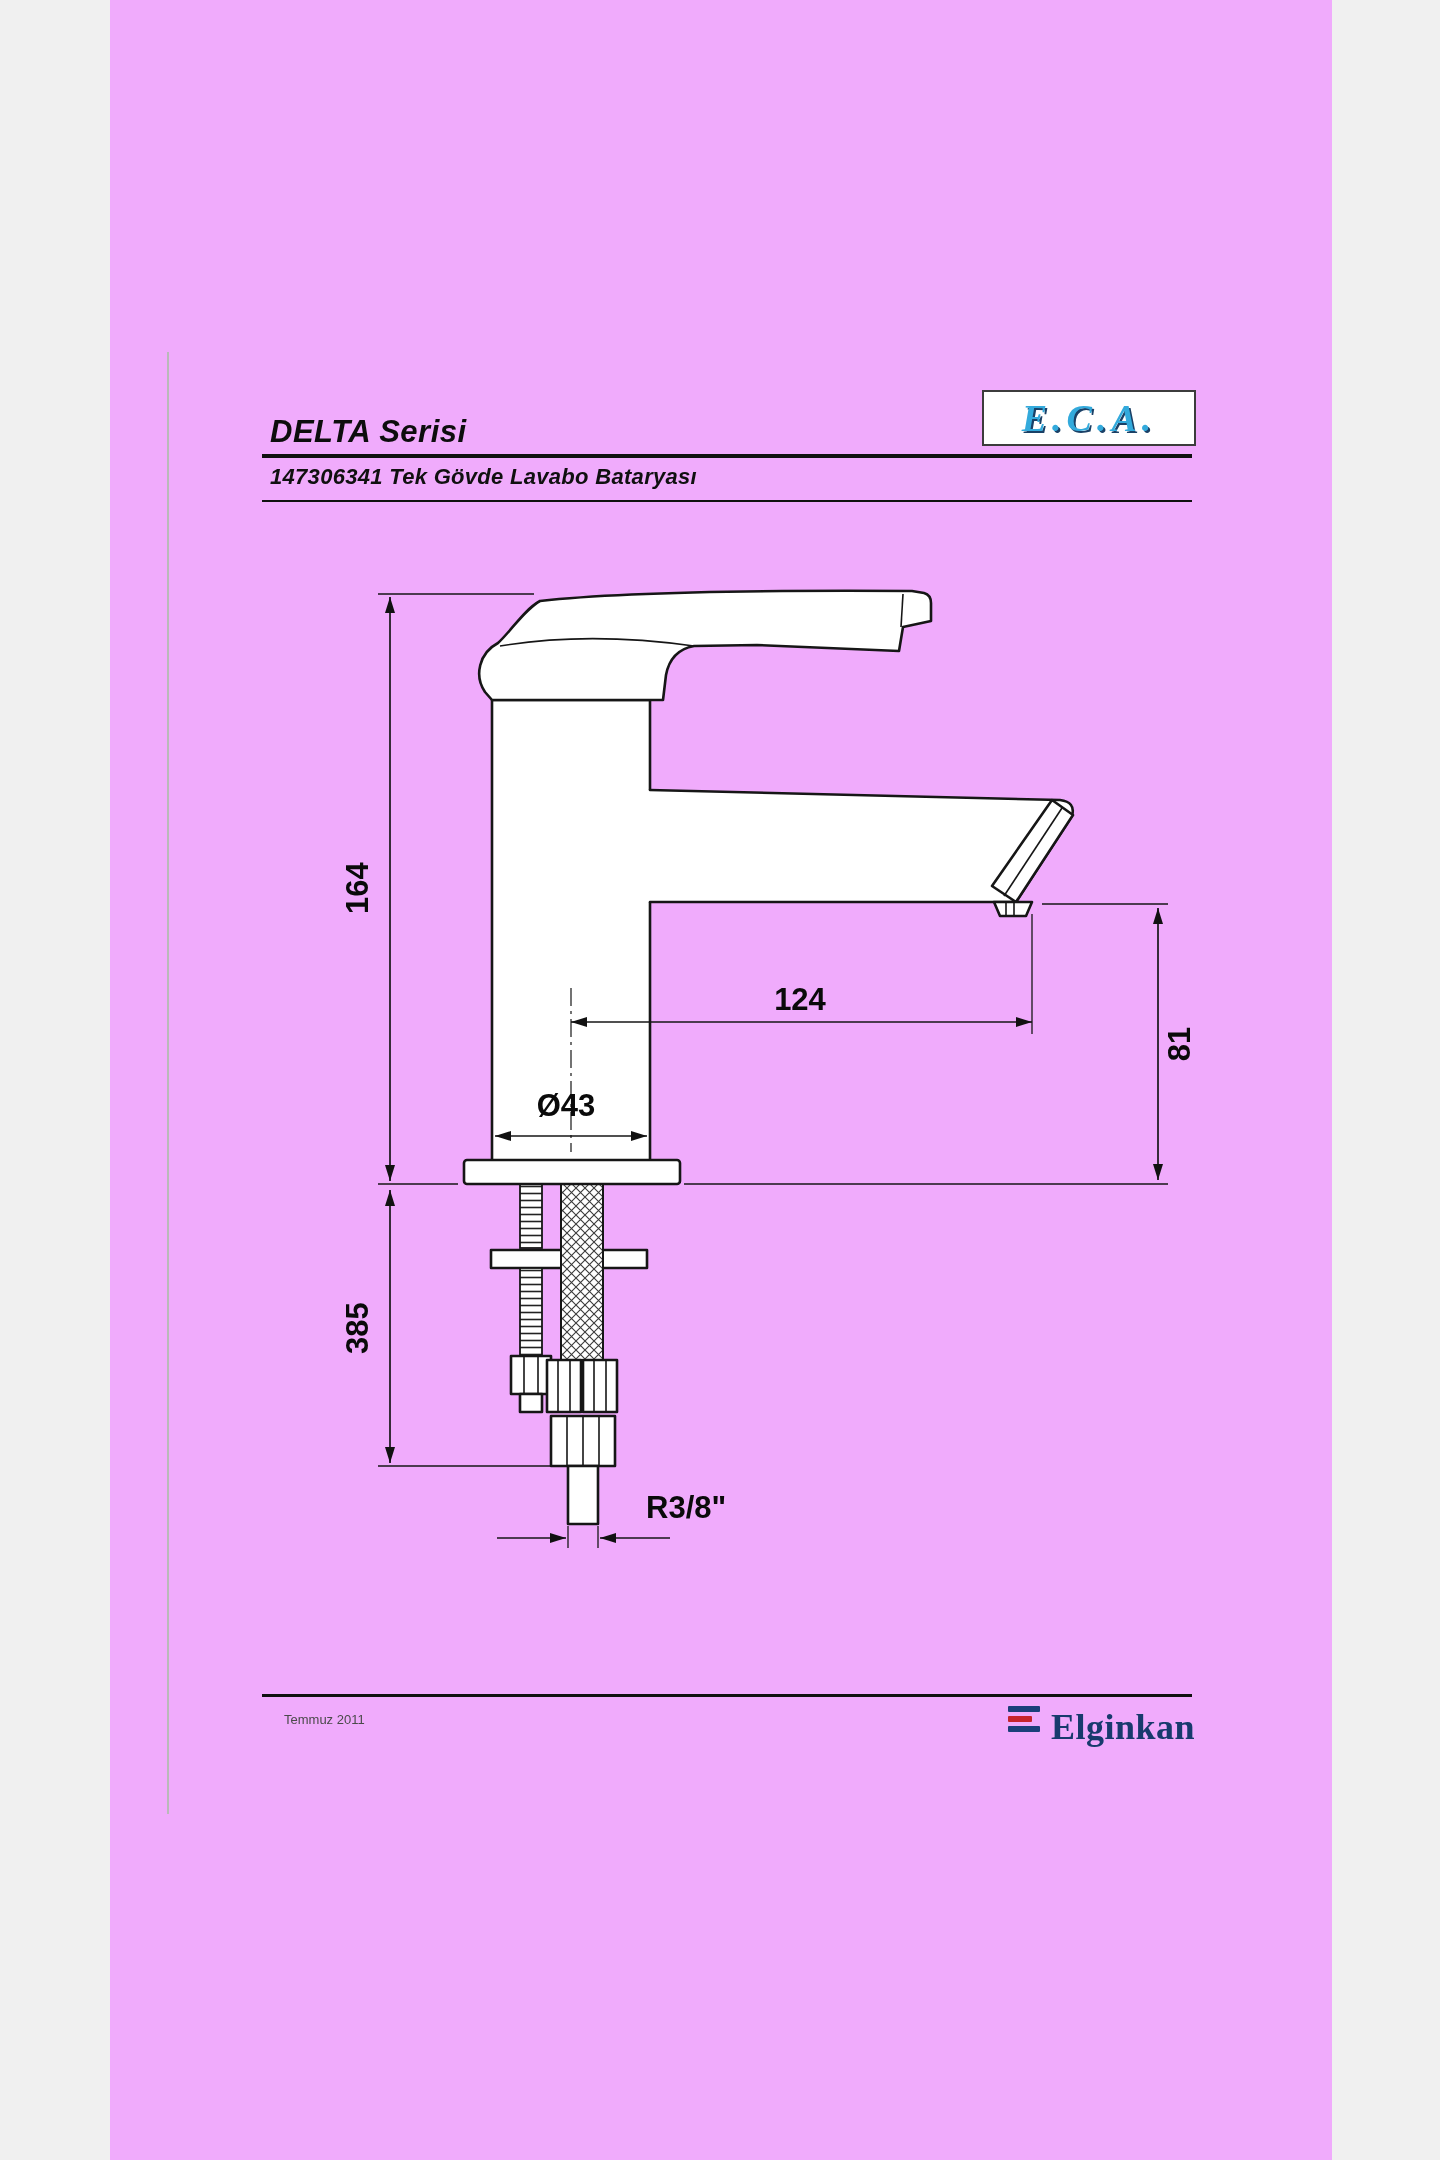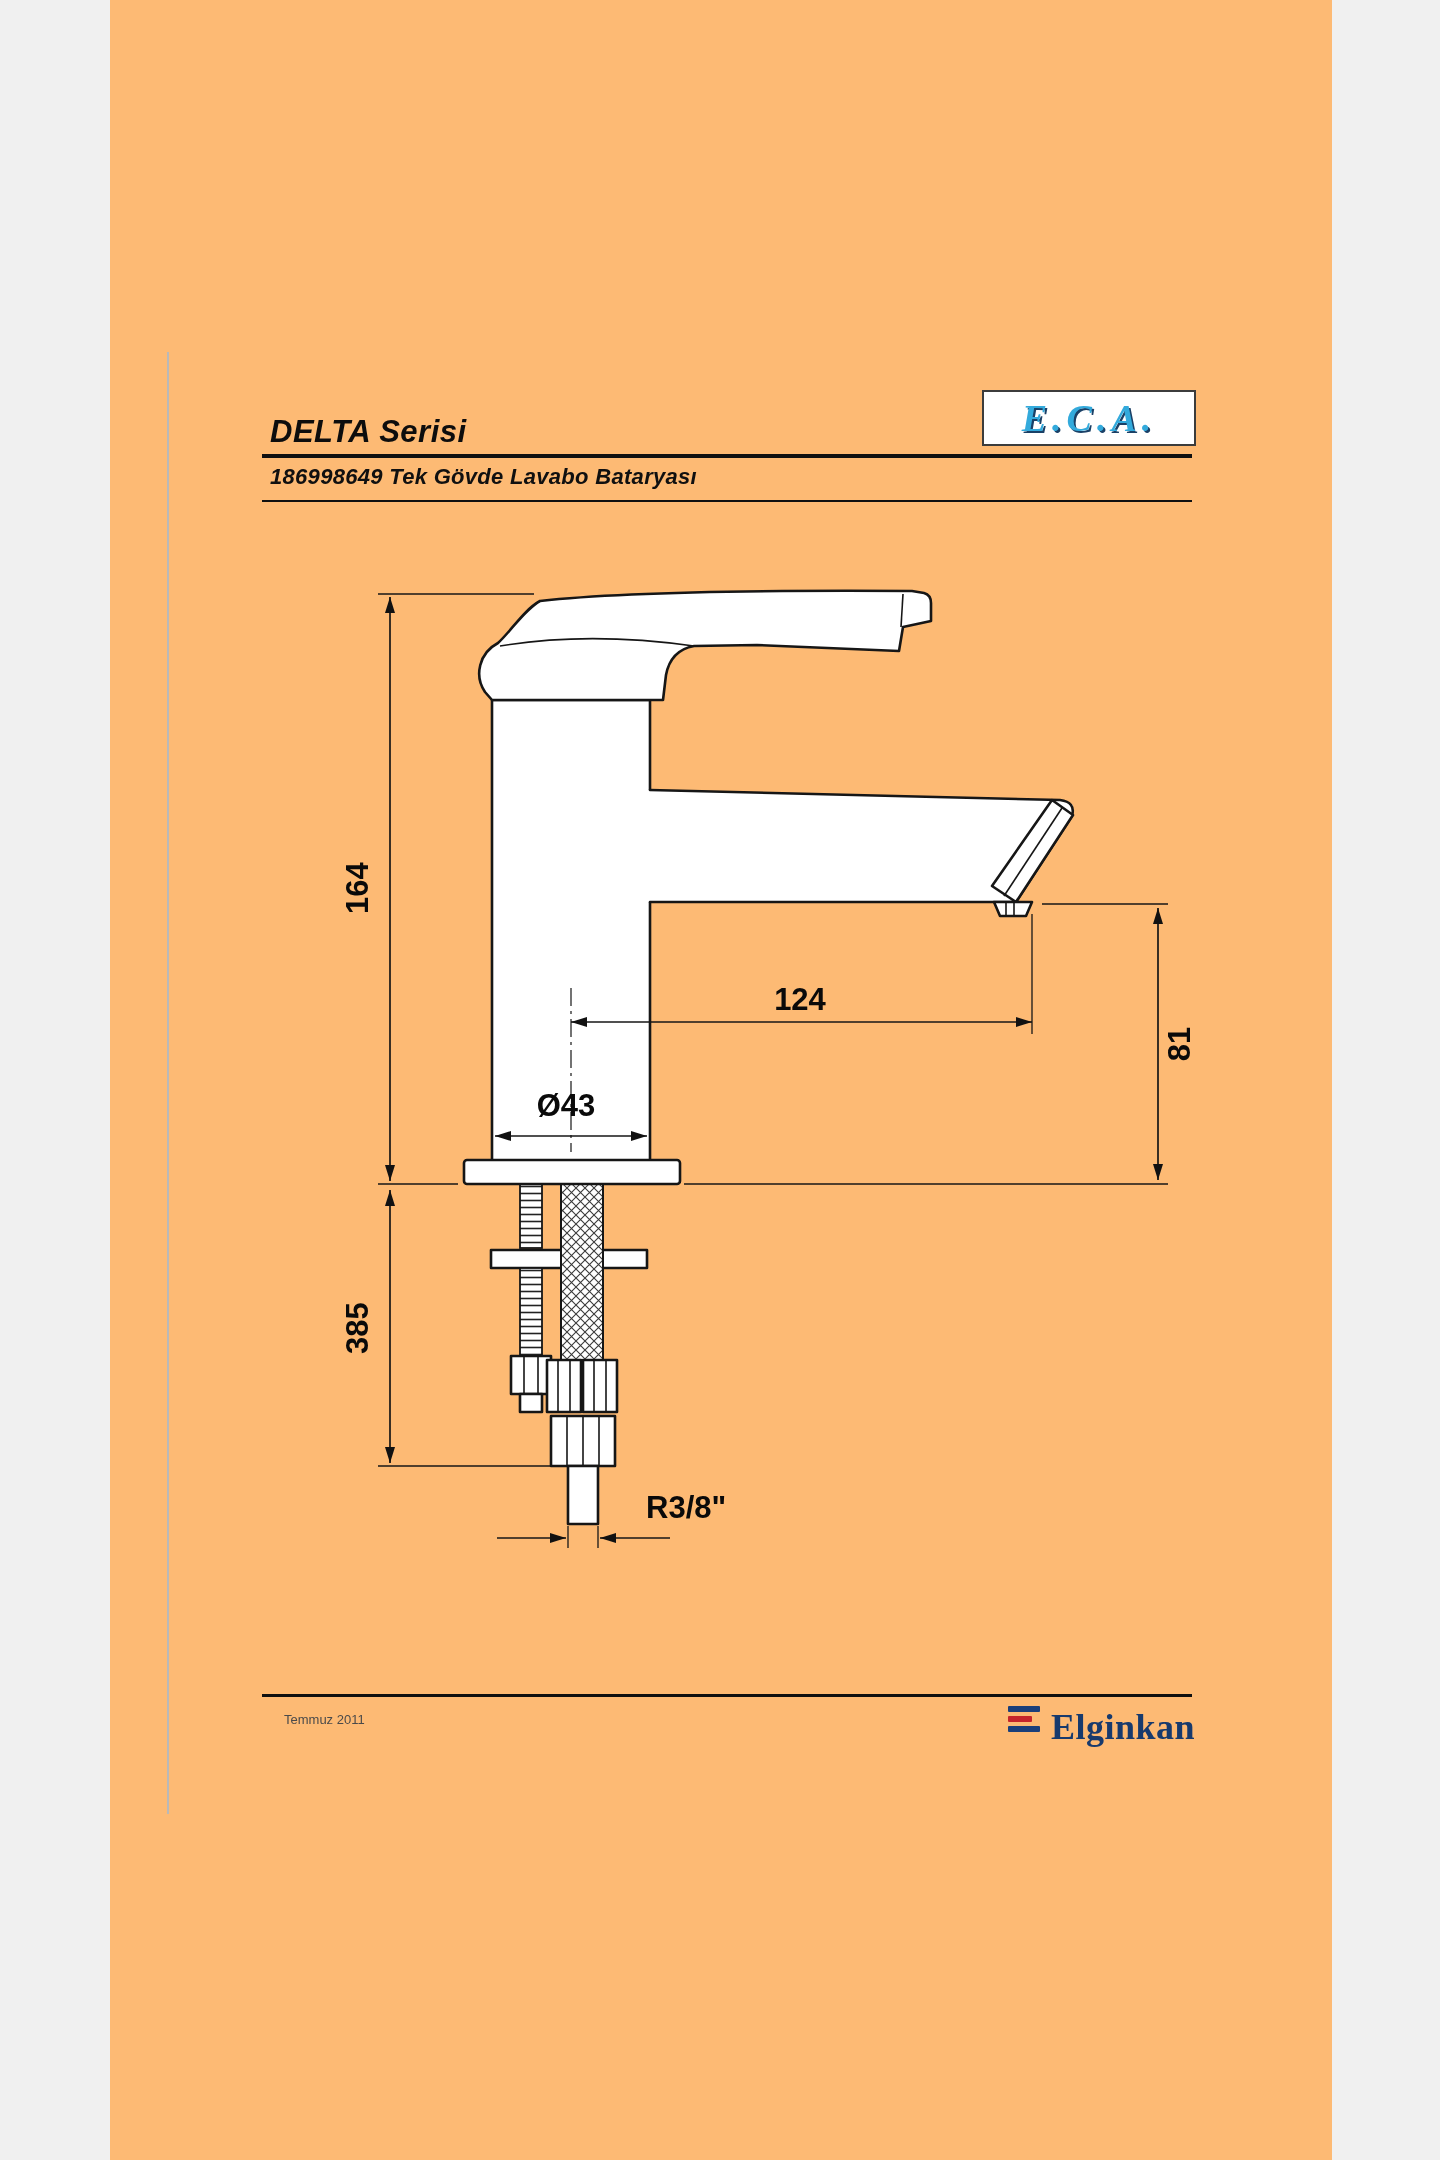--- a/index.html
+++ b/index.html
@@ -4,21 +4,21 @@
 <style>
   html,body{margin:0;padding:0;}
   body{
     width:1440px;height:2160px;position:relative;overflow:hidden;
     background:#f0f0f0;
     font-family:"Liberation Sans", sans-serif;
     -webkit-font-smoothing:antialiased;
   }
   .page{
     position:absolute;left:110px;top:0;width:1222px;height:2160px;
-    background:#fdba74;
+    background:#f0abfc;
   }
   .crease{
     position:absolute;left:57px;top:352px;width:2px;height:1462px;
     background:#b9b9b9;
   }
   .series-title{
     position:absolute;left:160px;top:414px;
     font:italic 800 31px "Liberation Sans", sans-serif;
     color:#0d0d0d;letter-spacing:0.5px;
   }
@@ -73,21 +73,21 @@
 <div class="page">
   <div class="crease"></div>
 
   <div class="series-title">DELTA Serisi</div>
 
   <div class="eca-box">
     <span class="eca-text">E.C.A.</span>
   </div>
 
   <div class="rule rule-1"></div>
-  <div class="product-title">186998649 Tek Gövde Lavabo Bataryası</div>
+  <div class="product-title">147306341 Tek Gövde Lavabo Bataryası</div>
   <div class="rule rule-2"></div>
 
   <svg class="drawing" width="1222" height="2160" viewBox="110 0 1222 2160">
     <defs>
       <marker id="arr" viewBox="0 0 18 12" markerWidth="18" markerHeight="12" refX="17" refY="6" orient="auto-start-reverse" markerUnits="userSpaceOnUse">
         <path d="M1,1 L17,6 L1,11 Z" fill="#111"></path>
       </marker>
       <pattern id="threads" width="24" height="7" patternUnits="userSpaceOnUse">
         <rect width="24" height="7" fill="#fff"></rect>
         <line x1="0" y1="3.5" x2="24" y2="3.5" stroke="#222" stroke-width="1.6"></line>

